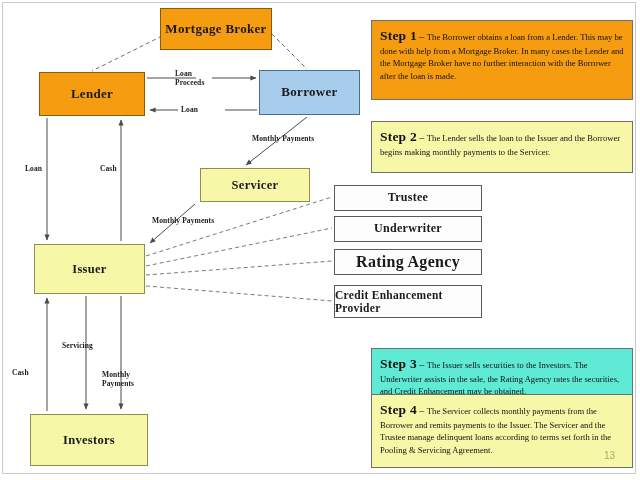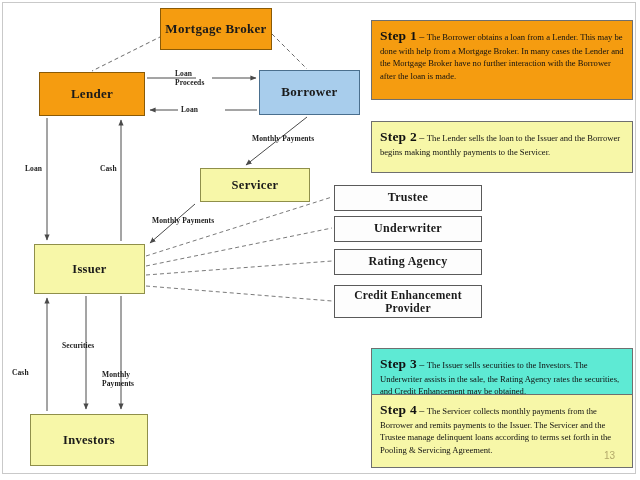--- a/index.html
+++ b/index.html
@@ -22,42 +22,41 @@
     border:1px solid #c9c9c9;
     box-sizing:border-box;
     pointer-events:none;
   }
   #canvas{position:absolute;left:0;top:0;width:640px;height:480px;}
 
   .node{
     position:absolute;
     box-sizing:border-box;
     display:flex;align-items:center;justify-content:center;
-    text-align:center;
     font-weight:bold;
     color:#1a1a1a;
     letter-spacing:.3px;
     line-height:1.12;
     border:1px solid #7a6a30;
   }
   .node.orange{background:#F59C10;border:1px solid #8a5a06;}
   .node.blue{background:#A8CDEC;border:1px solid #4a6f8e;}
   .node.yellow{background:#F7F7A8;border:1px solid #8f8f4a;}
   .node.white{background:#fdfdfd;border:1px solid #5a5a5a;}
 
   #n-broker{left:160px;top:8px;width:112px;height:42px;font-size:13px;}
   #n-lender{left:39px;top:72px;width:106px;height:44px;font-size:13px;}
   #n-borrower{left:259px;top:70px;width:101px;height:45px;font-size:13px;}
   #n-servicer{left:172px;top:168px;width:110px;height:34px;font-size:12.5px;margin-left:28px;}
   #n-issuer{left:34px;top:244px;width:111px;height:50px;font-size:12.5px;}
   #n-investors{left:30px;top:414px;width:118px;height:52px;font-size:12.5px;}
 
   #n-trustee{left:334px;top:185px;width:148px;height:26px;font-size:12px;}
   #n-underwriter{left:334px;top:216px;width:148px;height:26px;font-size:12px;}
-  #n-rating{left:334px;top:249px;width:148px;height:26px;font-size:12px;}
+  #n-rating{left:334px;top:249px;width:148px;height:26px;font-size:16px;}
   #n-credit{left:334px;top:285px;width:148px;height:33px;font-size:11.5px;}
 
   .edge-label{
     position:absolute;
     font-family:"Liberation Serif", serif;
     font-size:7.5px;
     font-weight:bold;
     color:#1b1b1b;
     line-height:1.25;
     white-space:pre-line;
@@ -157,21 +156,21 @@
   <div class="node white" id="n-rating">Rating Agency</div>
   <div class="node white" id="n-credit">Credit Enhancement Provider</div>
 
   <div class="edge-label" id="l-loanproceeds">Loan
 Proceeds</div>
   <div class="edge-label" id="l-loan">Loan</div>
   <div class="edge-label" id="l-loan-left">Loan</div>
   <div class="edge-label" id="l-cash-left">Cash</div>
   <div class="edge-label" id="l-monthly-b">Monthly Payments</div>
   <div class="edge-label" id="l-monthly-s">Monthly Payments</div>
-  <div class="edge-label" id="l-securities">Securities</div>
+  <div class="edge-label" id="l-securities">Servicing</div>
   <div class="edge-label" id="l-cash-bottom">Cash</div>
   <div class="edge-label" id="l-monthly-bottom">Monthly
 Payments</div>
 
   <div class="stepbox" id="step1">
     <b>Step 1</b><span class="dash"> – </span><span>The Borrower obtains a loan from a Lender.  This may be done with help from a Mortgage Broker.  In many cases the Lender and the Mortgage Broker have no further interaction with the Borrower after the loan is made.</span>
   </div>
   <div class="stepbox" id="step2">
     <b>Step 2</b><span class="dash"> – </span><span>The Lender sells the loan to the Issuer and the Borrower begins making monthly payments to the Servicer.</span>
   </div>

